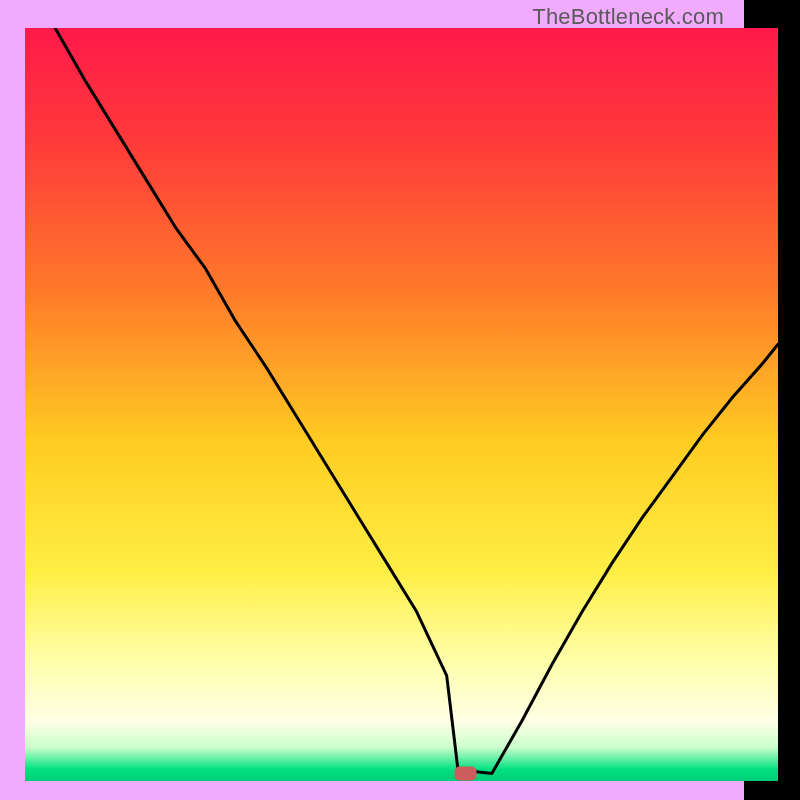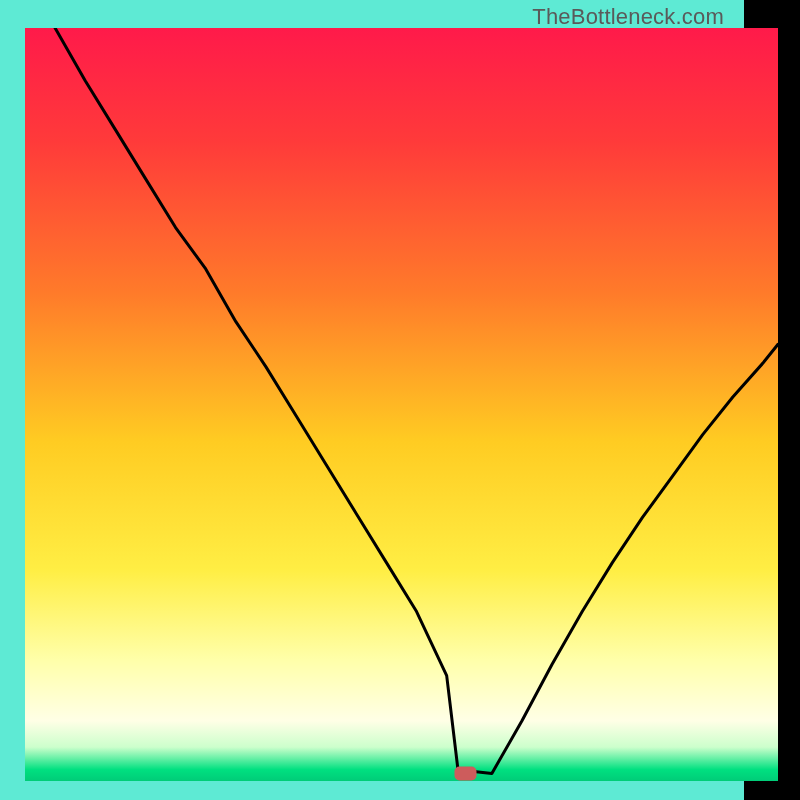--- a/index.html
+++ b/index.html
@@ -7,21 +7,21 @@
     padding: 0;
     width: 800px;
     height: 800px;
     background: #000000;
     overflow: hidden;
   }
   .frame {
     position: relative;
     width: 744px;
     height: 800px;
-    background: #5eead4;
+    background: #f0abfc;
   }
   .watermark {
     position: absolute;
     top: 4px;
     right: 20px;
     color: #5a5a5a;
     font-family: Arial, Helvetica, sans-serif;
     font-size: 22px;
     font-weight: 500;
     letter-spacing: 0.2px;

